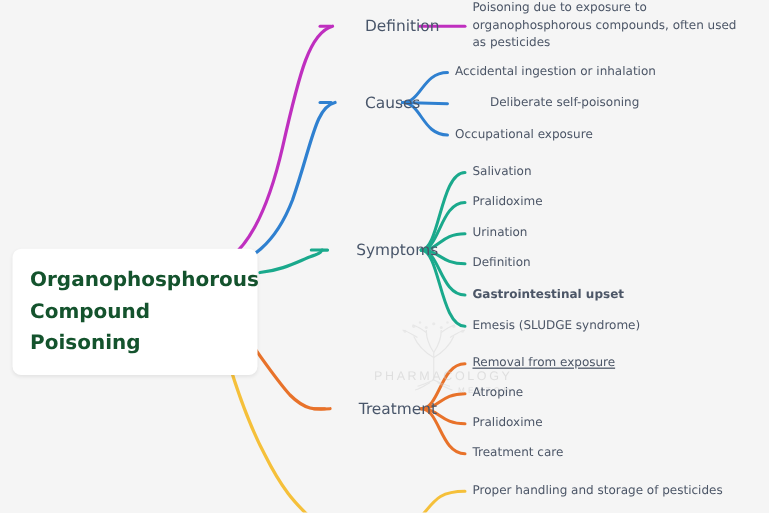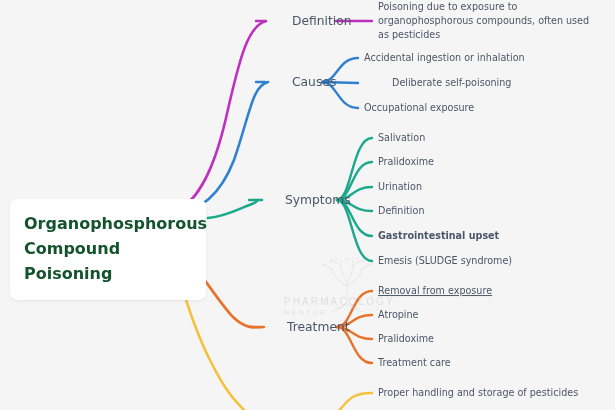--- a/index.html
+++ b/index.html
@@ -44,21 +44,21 @@
     top: 252px;
     width: 126px;
     height: 70px;
     opacity: 0.5;
     pointer-events: none;
   }
   .wm-text {
     position: absolute;
     left: 0;
     width: 126px;
-    text-align: left;
+    text-align: right;
     color: #c9c9c9;
     font-family: "Liberation Sans", sans-serif;
   }
   .wm-title {
     top: 44px;
     font-size: 10px;
     letter-spacing: 2.1px;
   }
   .wm-sub {
     top: 57px;

